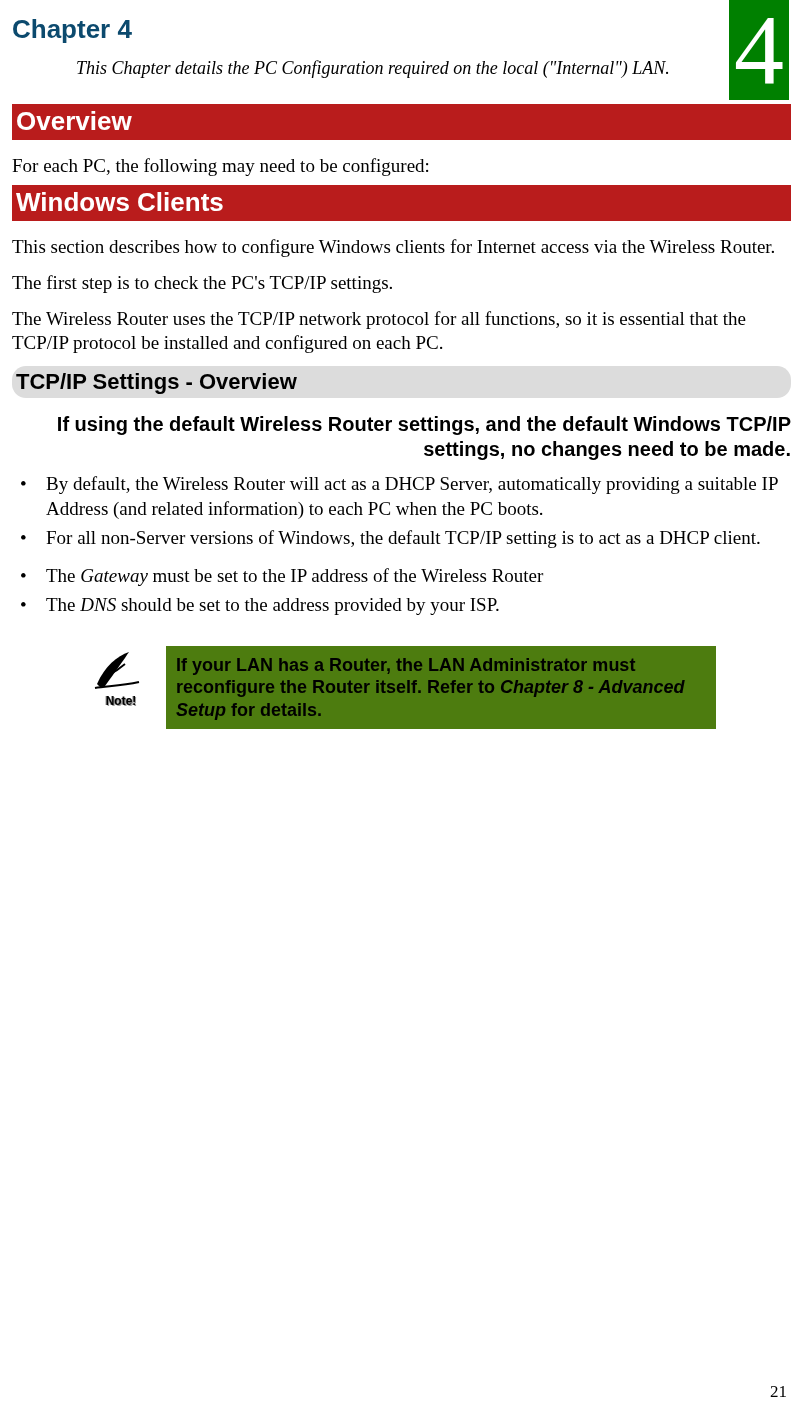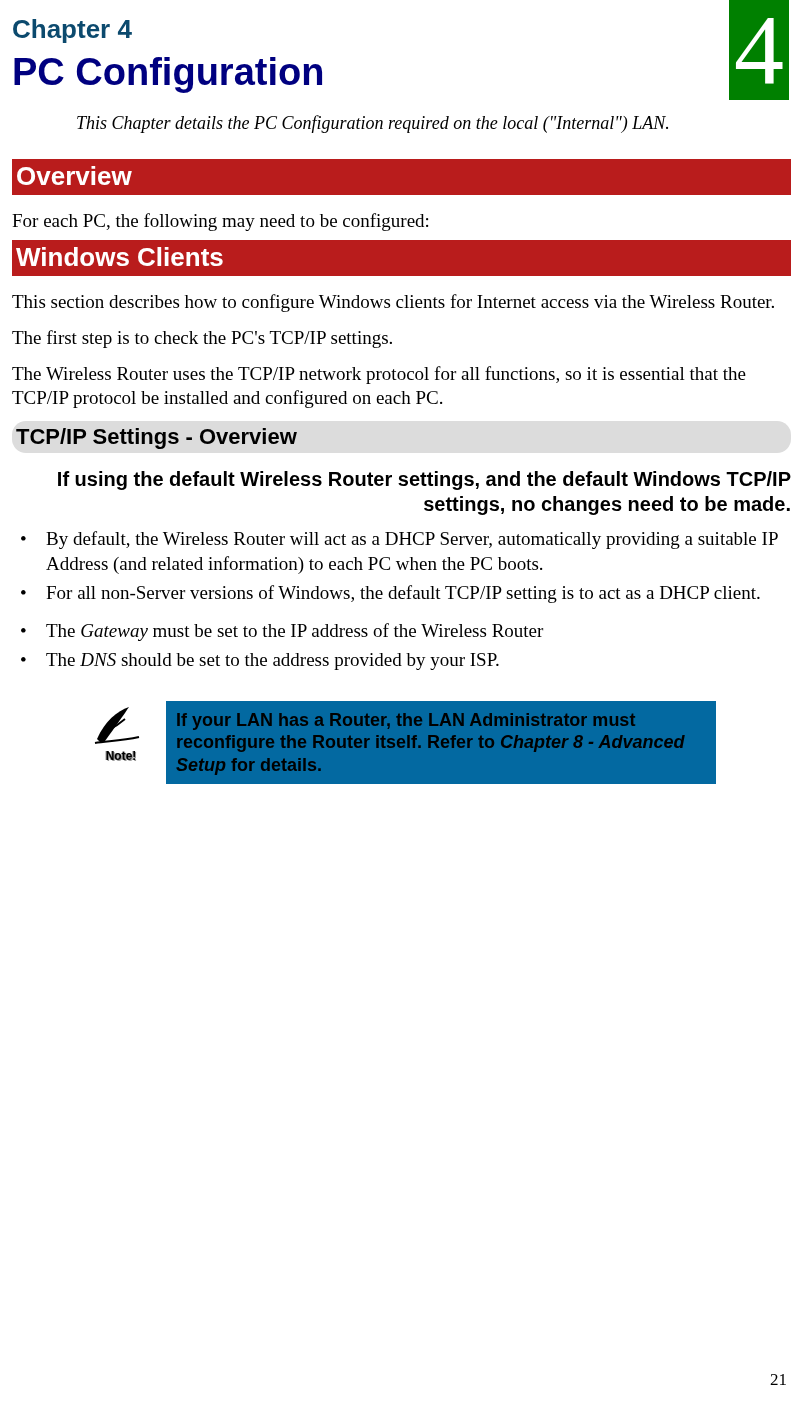--- a/index.html
+++ b/index.html
@@ -125,45 +125,44 @@
     margin: 0 auto 2px auto;
   }
   .note-word {
     font-family: Arial, Helvetica, sans-serif;
     font-weight: bold;
     font-size: 12px;
     color: #000;
     text-shadow: 1px 1px 0 #999, -1px 0 0 #999;
   }
   .note-text {
-    background: #0369a1;
+    background: #4d7c0f;
     font-family: Arial, Helvetica, sans-serif;
     font-weight: bold;
     font-size: 18px;
     padding: 8px 10px;
     flex: 1;
     line-height: 1.25;
   }
   .page-number {
     position: absolute;
-    bottom: 22px;
+    bottom: 10px;
     right: 16px;
     font-family: "Times New Roman", serif;
     font-size: 17px;
   }
 </style>
 </head>
 <body>
 
 <div class="page">
 
   <div class="chapter-badge">4</div>
 
   <div class="chapter-label">Chapter 4</div>
-  <div class="chapter-title">PC Configuration</div>
 
   <div class="chapter-subtitle">This Chapter details the PC Configuration required on the local ("Internal") LAN.</div>
 
   <div class="section-heading">Overview</div>
   <p class="body">For each PC, the following may need to be configured:</p>
 
   <div class="section-heading">Windows Clients</div>
   <p class="body">This section describes how to configure Windows clients for Internet access via the Wireless Router.</p>
   <p class="body">The first step is to check the PC's TCP/IP settings.</p>
   <p class="body">The Wireless Router uses the TCP/IP network protocol for all functions, so it is essential that the TCP/IP protocol be installed and configured on each PC.</p>

